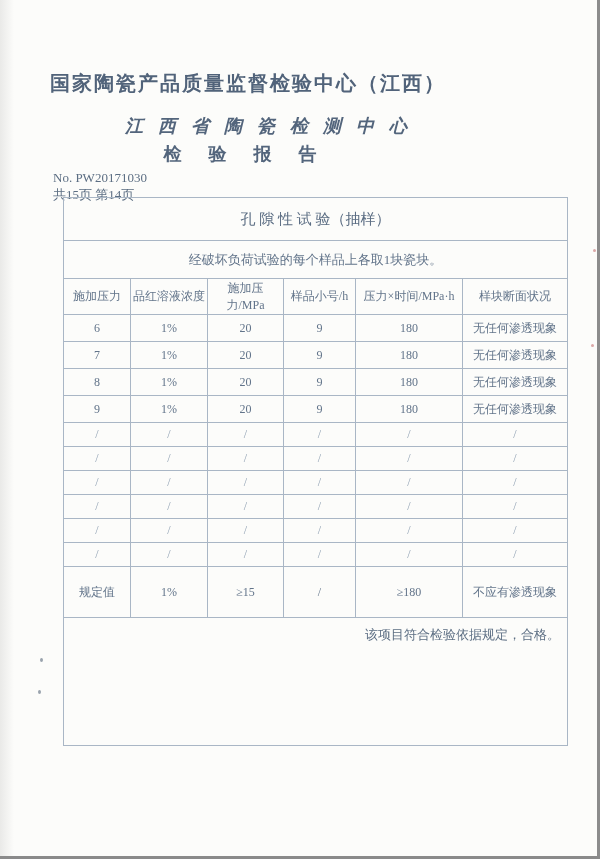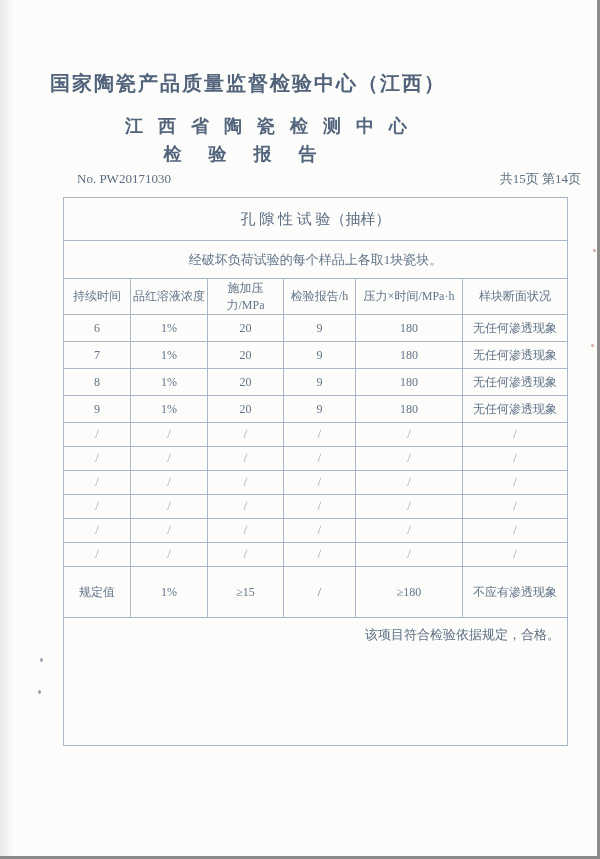--- a/index.html
+++ b/index.html
@@ -17,26 +17,26 @@
   .speck{position:absolute;border-radius:50%;}
   .speck-a{left:40px;top:658px;width:3px;height:4px;background:#9aa3ad;}
   .speck-b{left:38px;top:690px;width:3px;height:4px;background:#9aa3ad;}
   .speck-c{left:593px;top:249px;width:3px;height:3px;background:#dba8a8;}
   .speck-d{left:591px;top:344px;width:3px;height:3px;background:#dba8a8;}
 
   
   .org1{position:absolute;left:0;top:70px;width:496px;text-align:center;
     font-size:20px;font-weight:bold;color:#51637a;letter-spacing:2px;}
   .org2{position:absolute;left:0;top:114px;width:532px;text-align:center;
-    font-size:18px;font-weight:bold;color:#53657c;letter-spacing:15px;padding-left:15px;box-sizing:border-box;}
+    font-size:18px;font-weight:bold;color:#53657c;letter-spacing:15px;padding-left:15px;box-sizing:border-box;font-style:italic;}
   .doc-title{position:absolute;left:0;top:142px;width:480px;text-align:center;
     font-size:18px;font-weight:bold;color:#53657c;letter-spacing:27px;padding-left:27px;box-sizing:border-box;}
-  .meta-row{position:absolute;left:77px;top:170px;width:504px;
+  .meta-row{position:absolute;left:53px;top:170px;width:504px;
     display:flex;justify-content:space-between;align-items:baseline;
-    font-size:13px;color:#5c6e83;}
+    font-size:13px;color:#5c6e83;flex-direction:column;}
 
   
   table.report{
     position:absolute;left:63px;top:197px;width:504px;height:549px;
     border-collapse:collapse;table-layout:fixed;
   }
   table.report td,table.report th{
     border:1px solid #a9b6c5;color:#62748a;
     text-align:center;vertical-align:middle;
     font-size:12px;font-weight:normal;
@@ -82,24 +82,24 @@
         <col style="width:105px">
     </colgroup>
     <tbody id="table-body">
         <tr class="r-title">
           <td colspan="6">孔 隙 性 试 验（抽样）</td>
         </tr>
         <tr class="r-note">
           <td colspan="6">经破坏负荷试验的每个样品上各取1块瓷块。</td>
         </tr>
         <tr class="r-head">
-          <th>持续时间</th>
+          <th>施加压力</th>
           <th>品红溶液浓度</th>
           <th>施加压力/MPa</th>
-          <th>检验报告/h</th>
+          <th>样品小号/h</th>
           <th>压力×时间/MPa·h</th>
           <th>样块断面状况</th>
         </tr>
         <tr class="r-data">
           <td>6</td>
           <td>1%</td>
           <td>20</td>
           <td>9</td>
           <td>180</td>
           <td>无任何渗透现象</td>

